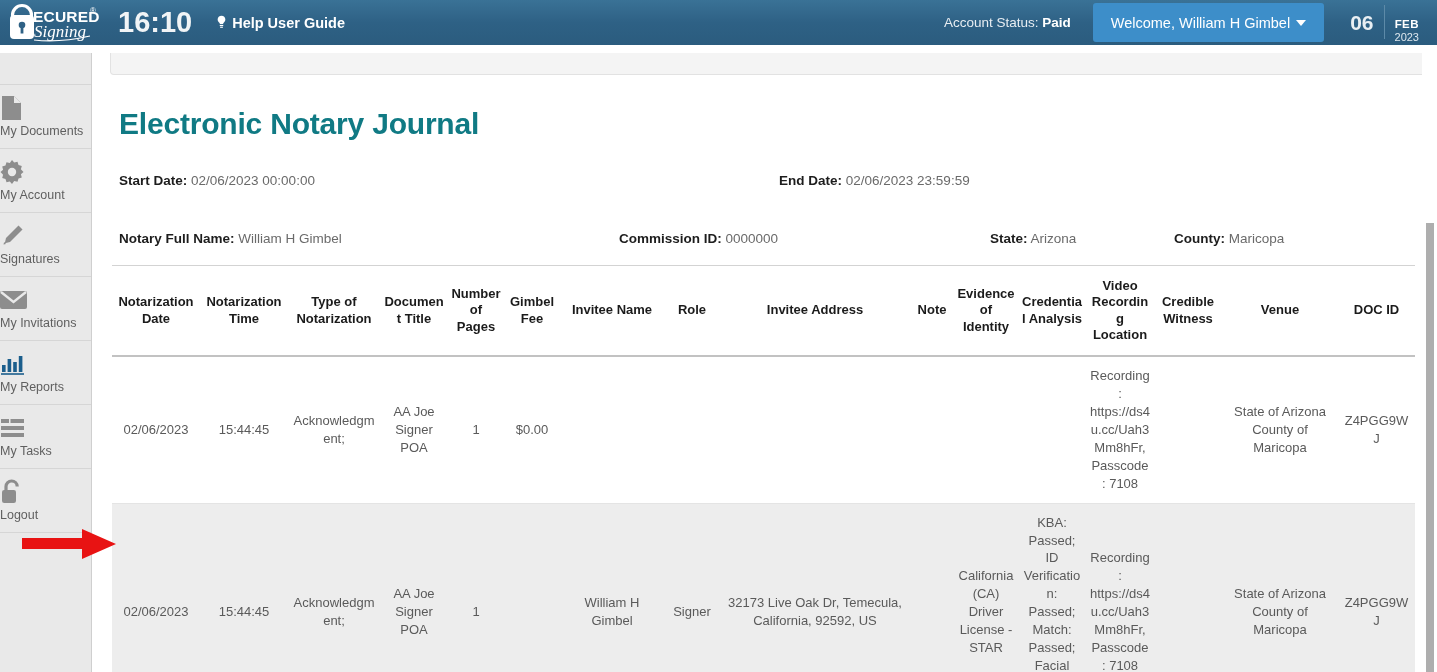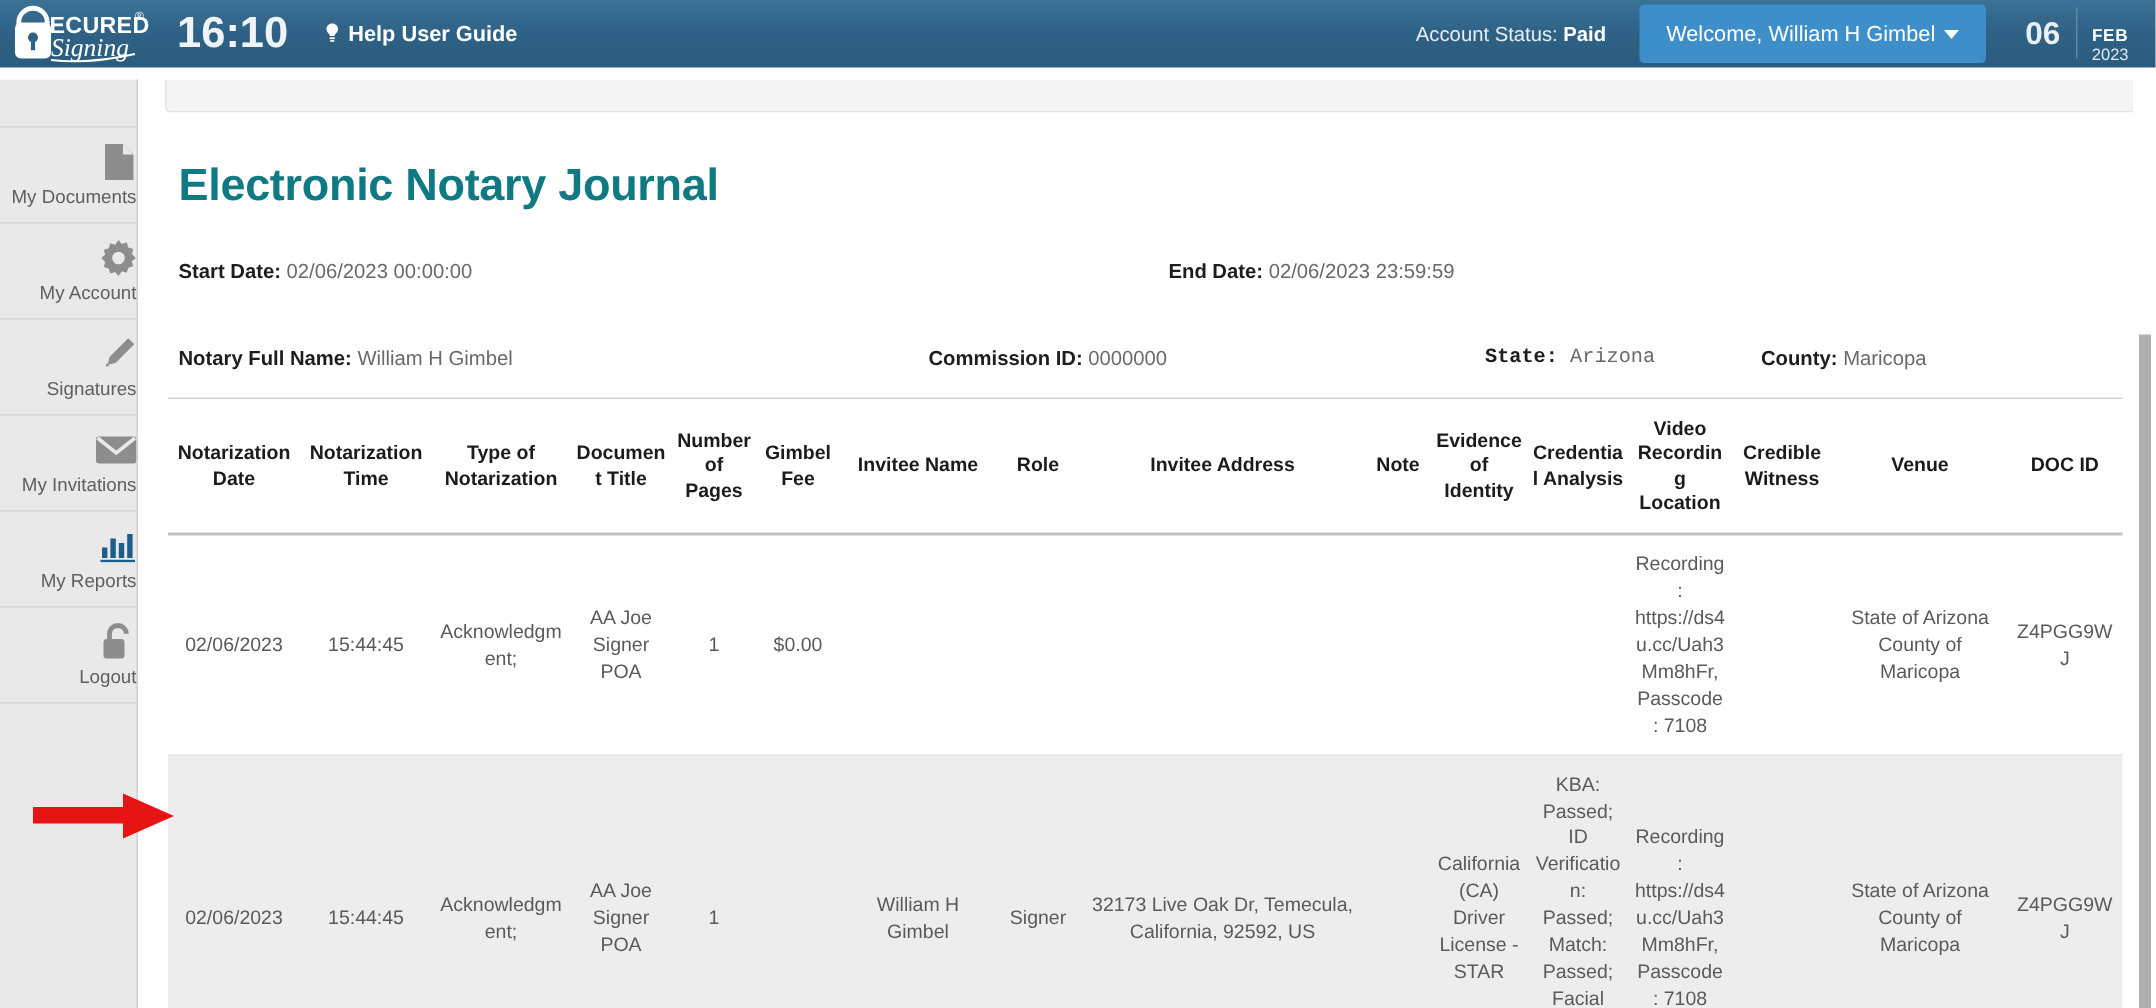--- a/index.html
+++ b/index.html
@@ -77,21 +77,21 @@
     width: 92px; height: 619px;
     background: #e9e9e9;
     border-right: 1px solid #cfcfcf;
     z-index: 10;
   }
   .sb-top-gap { height: 32px; border-bottom: 1px solid #d6d6d6; }
   .sb-item {
     height: 64px;
     border-bottom: 1px solid #d6d6d6;
     display: flex; flex-direction: column;
-    align-items: flex-end; justify-content: center;
+    align-items: flex-start; justify-content: center;
     gap: 5px;
     cursor: pointer;
     color: #6f6f6f;
   }
   .sb-item .sb-ico { height: 24px; display:flex; align-items:center; justify-content:center; }
   .sb-item .sb-label { font-size: 12.5px; color: #5f5f5f; line-height: 1; }
   .sb-item.active .sb-label { color: #5f5f5f; }
   .sb-rest { height: 120px; }
 
   
@@ -281,20 +281,31 @@
         <rect x="2" y="12" width="3.6" height="7" fill="#1b5e8c"></rect>
         <rect x="7.6" y="6" width="3.6" height="13" fill="#1b5e8c"></rect>
         <rect x="13.2" y="9" width="3.6" height="10" fill="#1b5e8c"></rect>
         <rect x="18.8" y="3" width="3.6" height="16" fill="#1b5e8c"></rect>
         <rect x="1" y="20.2" width="23" height="1.6" fill="#1b5e8c"></rect>
       </svg>
     </span>
     <span class="sb-label">My Reports</span>
   </div>
 
+  <div class="sb-item">
+    <span class="sb-ico">
+      <svg width="25" height="20" viewBox="0 0 25 20">
+        <rect x="1" y="1" width="8" height="4" fill="#8d8d8d"></rect>
+          <rect x="10.5" y="1" width="13.5" height="4" fill="#8d8d8d"></rect>
+        <rect x="1" y="8" width="23" height="4" fill="#8d8d8d"></rect>
+        <rect x="1" y="15" width="23" height="4" fill="#8d8d8d"></rect>
+      </svg>
+    </span>
+    <span class="sb-label">My Tasks</span>
+  </div>
 
   <div class="sb-item">
     <span class="sb-ico">
       <svg width="24" height="26" viewBox="0 0 24 26">
         <path d="M6 11V7.5C6 4.4 8.5 2 11.6 2S17.2 4.4 17.2 7.5" fill="none" stroke="#8d8d8d" stroke-width="3.2"></path>
         <rect x="2" y="11" width="14" height="13" rx="2.2" fill="#8d8d8d"></rect>
       </svg>
     </span>
     <span class="sb-label">Logout</span>
   </div>
@@ -321,21 +332,21 @@
 
   <div class="meta-row2">
     <div class="meta-item" style="left:0;">
       <b>Notary Full Name:</b>
       <span>William H Gimbel</span>
     </div>
     <div class="meta-item" style="left:500px;">
       <b>Commission ID:</b>
       <span>0000000</span>
     </div>
-    <div class="meta-item" style="left:871px;font-family:Liberation Mono, monospace;">
+    <div class="meta-item" style="left:871px;">
       <b>State:</b>
       <span>Arizona</span>
     </div>
     <div class="meta-item" style="left:1055px;">
       <b>County:</b>
       <span>Maricopa</span>
     </div>
   </div>
 
   <div class="tbl-wrap">

